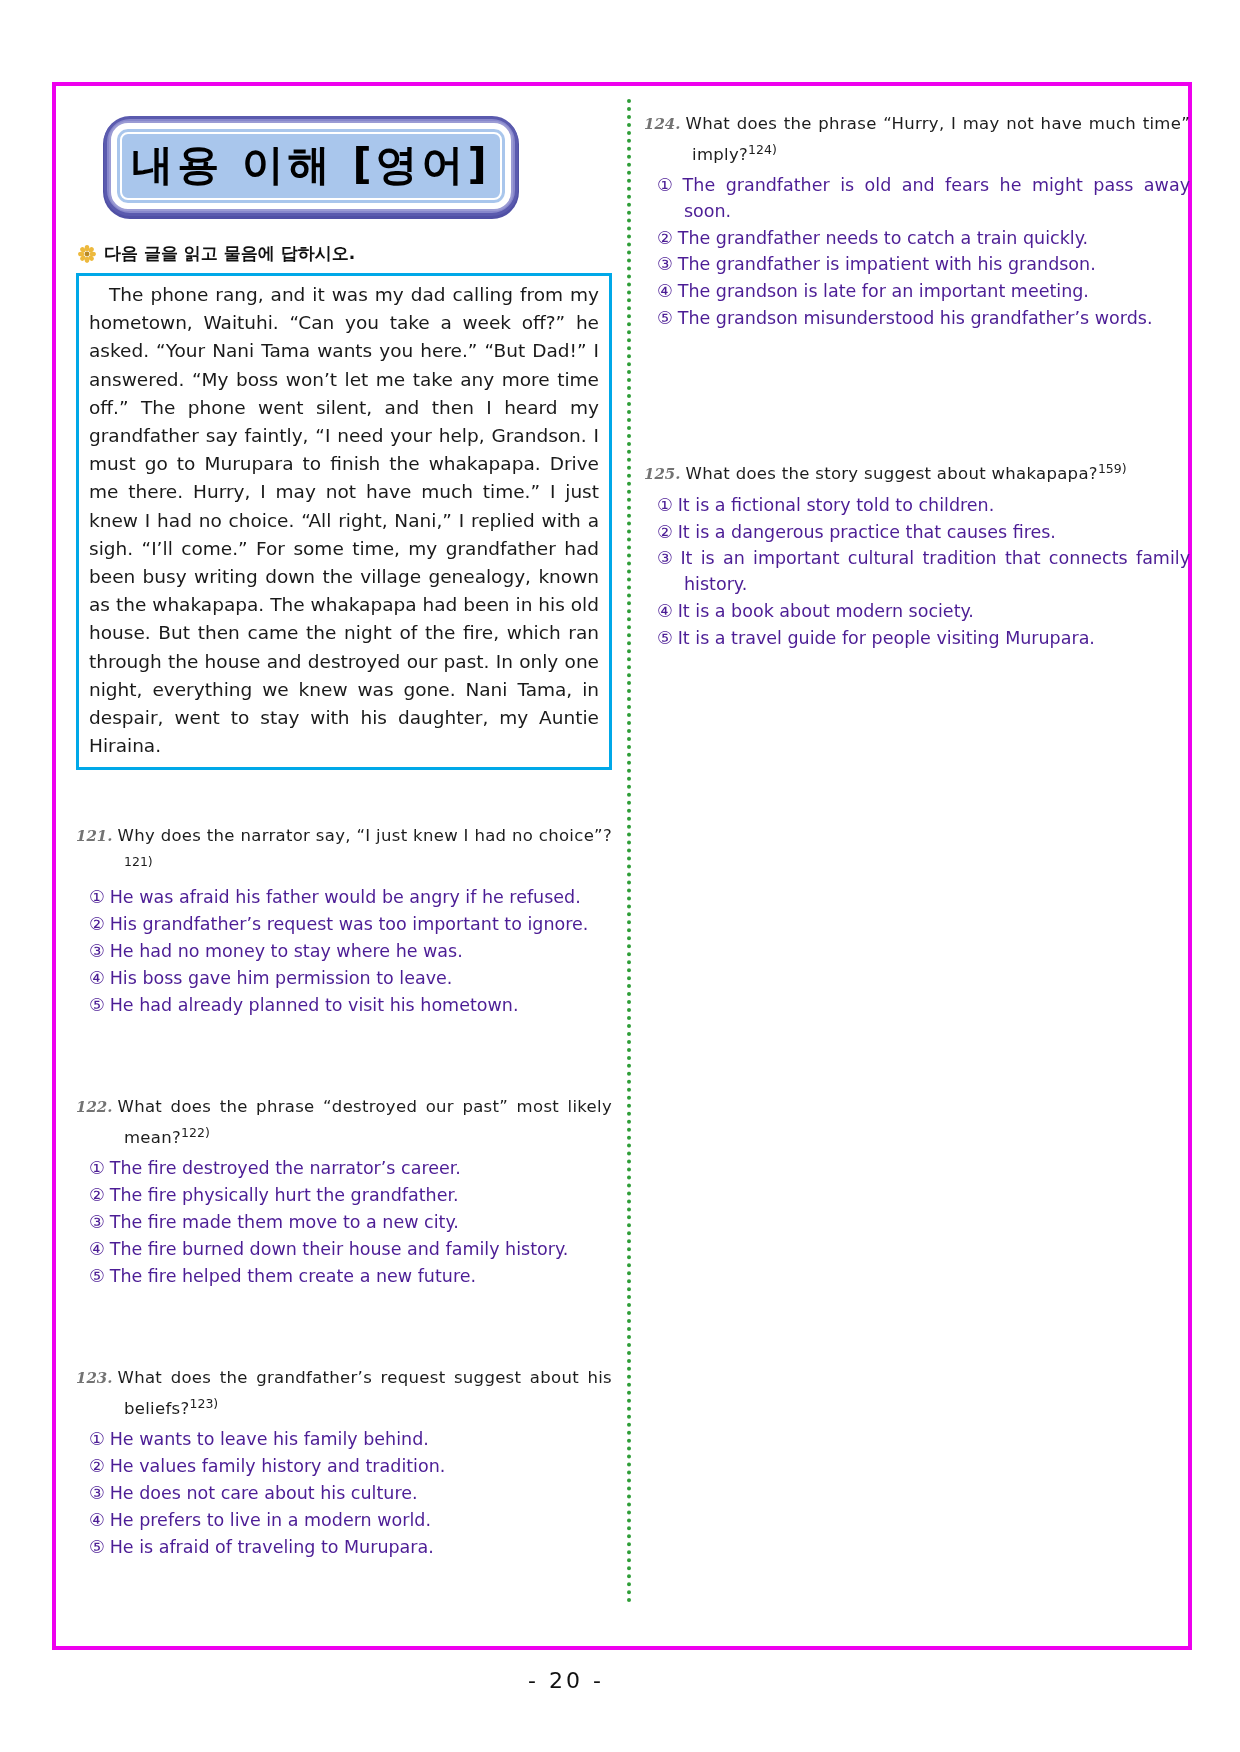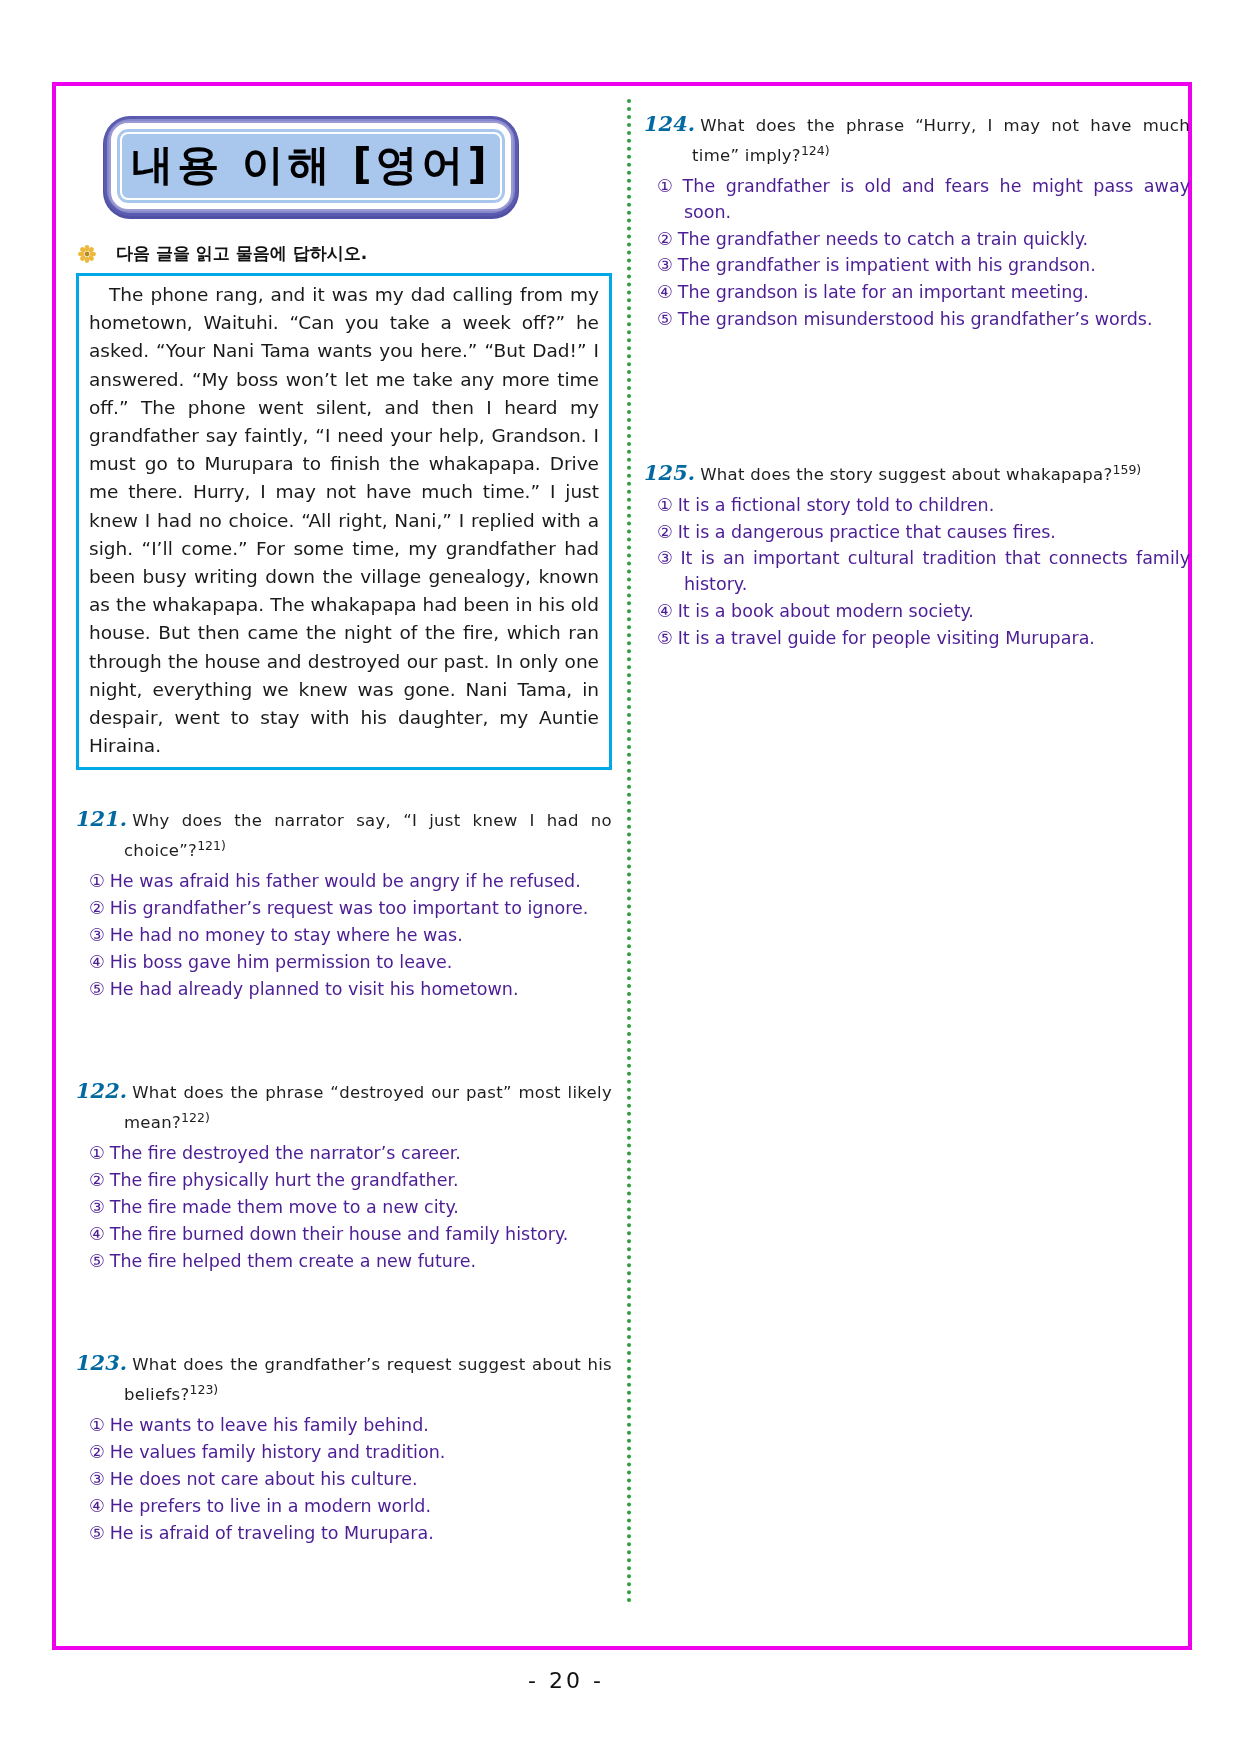--- a/index.html
+++ b/index.html
@@ -19,36 +19,36 @@
   
   .title-box{margin:12px 0 0 28px;width:414px;border:3px solid #5a5aae;border-radius:26px;
     background:#8787cb;padding:2px;box-sizing:border-box;box-shadow:0 2px 0 1px #5050a5;}
   .title-mid{background:#ffffff;border:2px solid #9b9bd4;border-radius:19px;padding:4px;}
   .title-inner{background:#a9c6ec;border:2px solid #ffffff;border-radius:13px;
     box-shadow:inset 0 0 0 3px #a9c6ec, inset 0 0 0 5px #ffffff;
     text-align:center;padding:8px 0 10px 0;}
   .title-inner span{font-size:42px;font-weight:bold;letter-spacing:4px;color:#000;}
 
   
-  .instruction{margin:26px 0 0 2px;display:flex;align-items:center;gap:20px;}
+  .instruction{margin:26px 0 0 2px;display:flex;align-items:center;gap:8px;}
   .instruction .flower{display:inline-flex;width:18px;height:18px;}
   .instr-text{font-size:17px;font-weight:bold;color:#111;}
 
   
   .passage{margin-top:8px;border:3px solid #00a8e8;padding:5px 10px 7px 10px;box-sizing:border-box;}
   .passage p{margin:0;font-size:18.5px;line-height:28.2px;text-align:justify;
     text-indent:20px;color:#1a1a1a;}
 
   
-  .question{margin-top:36px;}
+  .question{margin-top:53px;}
   .q-gap{margin-top:76px;}
   .q-header{padding-left:48px;text-indent:-48px;text-align:justify;
     font-size:16.5px;line-height:25px;letter-spacing:.3px;color:#1d1d1d;}
   .q-num{font-family:"DejaVu Serif","Liberation Serif",serif;font-style:italic;
-    font-weight:bold;font-size:21px;letter-spacing:0;margin-right:5px;color:#0369a1;}
+    font-weight:bold;font-size:15px;letter-spacing:0;margin-right:5px;color:#737373;}
   .q-foot{font-size:12.5px;vertical-align:6px;letter-spacing:0;}
   .opts{margin-top:6px;}
   .opt{padding-left:40px;text-indent:-27px;text-align:justify;
     font-size:17.5px;line-height:25.8px;margin-bottom:1px;color:#4c1d95;}
   .opt .marker{margin-right:5px;font-size:17.5px;}
 
   
   .col-right .question{margin-top:12px;}
   .col-right .q-gap{margin-top:124px;}
 

